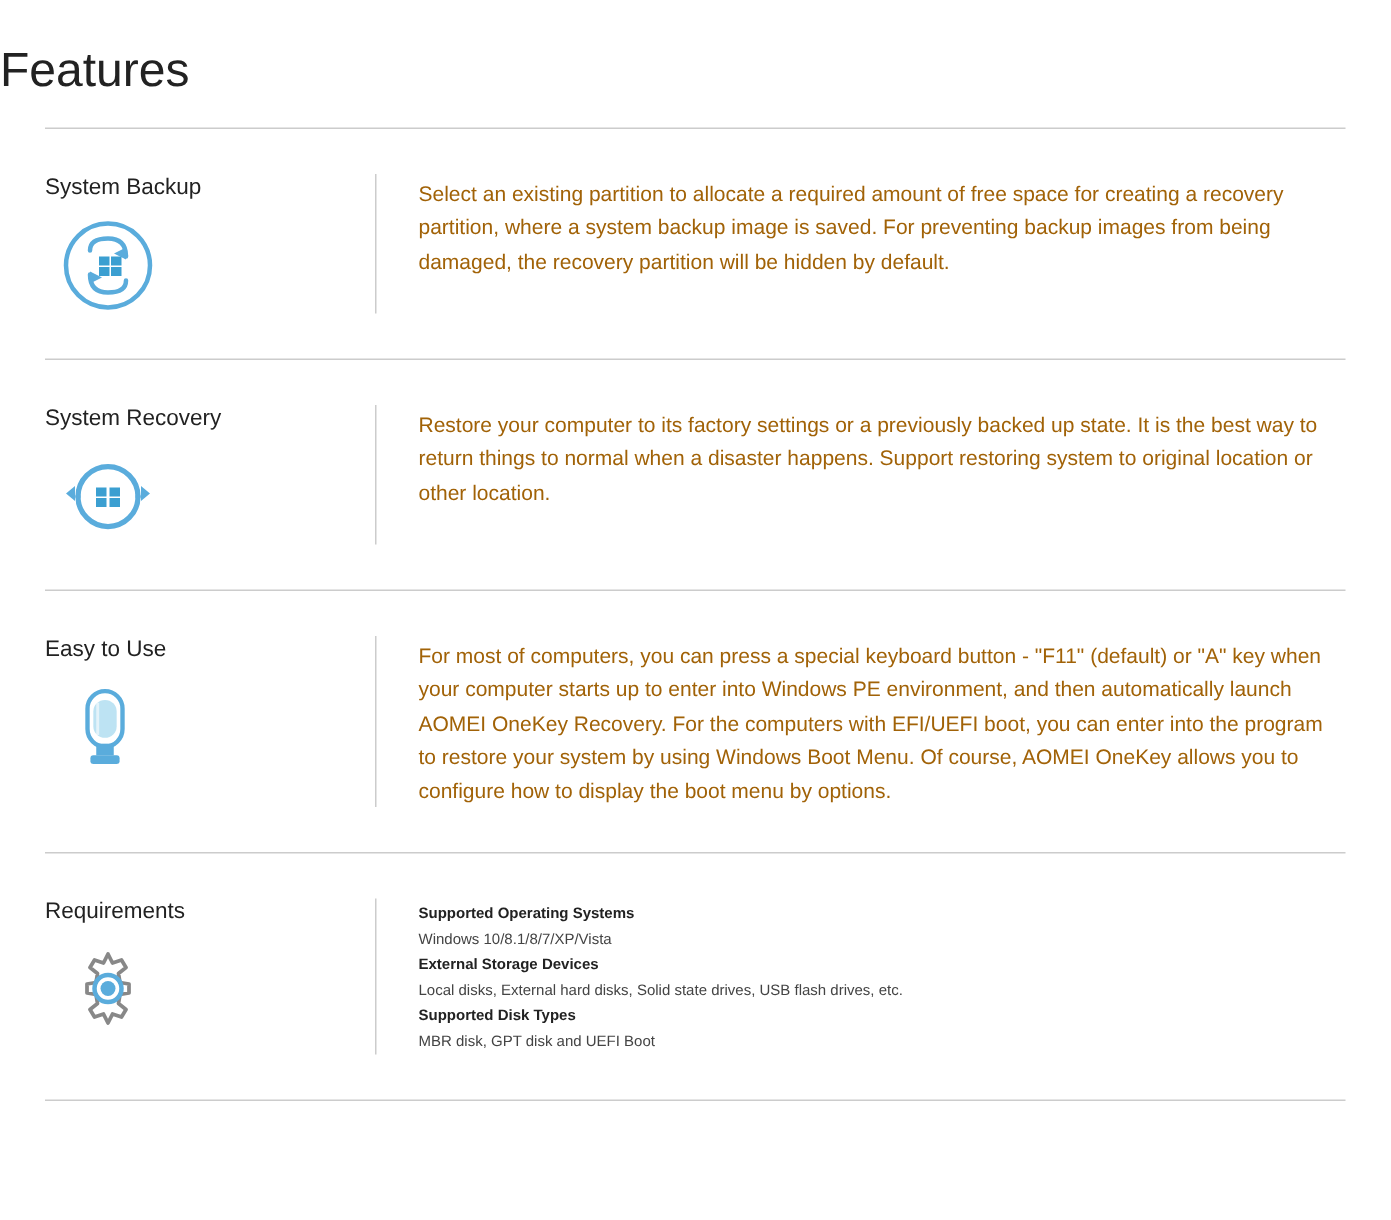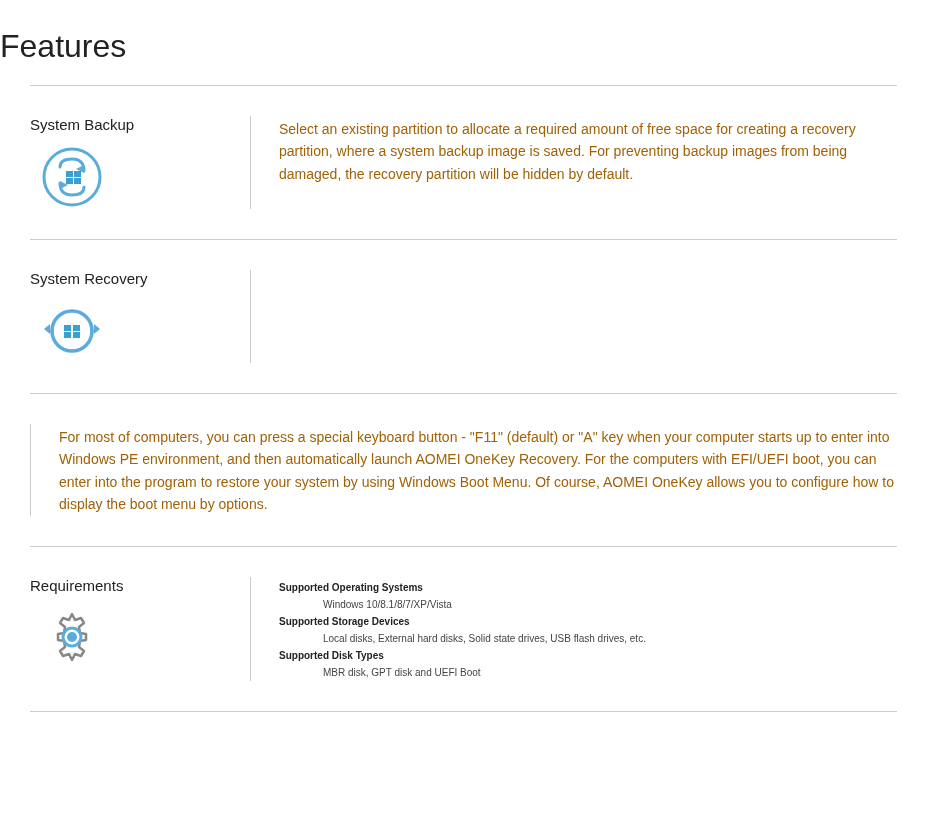--- a/index.html
+++ b/index.html
@@ -94,21 +94,20 @@
     .req-heading {
       font-weight: 700;
       color: #222;
       display: block;
     }
 
     .req-value {
       display: block;
       font-weight: 400;
       color: #444;
-      margin-left: 44px;
     }
 
     
     .icon-backup {
       width: 64px;
       height: 64px;
     }
     .icon-recovery {
       width: 64px;
       height: 64px;
@@ -169,23 +168,41 @@
           <polygon points="54,25 54,35 60,30" fill="#5aacdc"></polygon>
 
           <rect x="24" y="26" width="7" height="6" fill="#3b9fd1"></rect>
           <rect x="33" y="26" width="7" height="6" fill="#3b9fd1"></rect>
           <rect x="24" y="33" width="7" height="6" fill="#3b9fd1"></rect>
           <rect x="33" y="33" width="7" height="6" fill="#3b9fd1"></rect>
         </svg>
       </div>
     </div>
     <div class="feature-divider"></div>
-  </div>
-
-  <div class="feature-row">
+    <div class="feature-description">
+      <p>Restore your computer to its factory settings or a previously backed up state. It is the best way to return things to normal when a disaster happens. Support restoring system to original location or other location.</p>
+    </div>
+  </div>
+
+  <div class="feature-row">
+    <div class="feature-left">
+      <span class="feature-title">Easy to Use</span>
+      <div class="feature-icon-area">
+        <svg class="icon-easy" viewBox="0 0 60 72" xmlns="http://www.w3.org/2000/svg">
+
+          <rect x="18" y="8" width="24" height="38" rx="12" ry="12" fill="none" stroke="#5aacdc" stroke-width="3"></rect>
+          <rect x="22" y="14" width="16" height="26" rx="8" ry="8" fill="#7cc8e8" opacity="0.5"></rect>
+
+          <rect x="24" y="44" width="12" height="8" fill="#5aacdc"></rect>
+          <rect x="20" y="52" width="20" height="6" rx="2" fill="#5aacdc"></rect>
+
+          <line x1="25" y1="16" x2="25" y2="38" stroke="white" stroke-width="2" opacity="0.6"></line>
+        </svg>
+      </div>
+    </div>
     <div class="feature-divider"></div>
     <div class="feature-description">
       <p>For most of computers, you can press a special keyboard button - "F11" (default) or "A" key when your computer starts up to enter into Windows PE environment, and then automatically launch AOMEI OneKey Recovery. For the computers with EFI/UEFI boot, you can enter into the program to restore your system by using Windows Boot Menu. Of course, AOMEI OneKey allows you to configure how to display the boot menu by options.</p>
     </div>
   </div>
 
   <div class="feature-row">
     <div class="feature-left">
       <span class="feature-title">Requirements</span>
       <div class="feature-icon-area">
@@ -204,20 +221,20 @@
 
           <circle cx="32" cy="31" r="9" fill="none" stroke="#5aacdc" stroke-width="3"></circle>
           <circle cx="32" cy="31" r="5" fill="#5aacdc"></circle>
         </svg>
       </div>
     </div>
     <div class="feature-divider"></div>
     <div class="feature-description req-list">
       <span class="req-heading">Supported Operating Systems</span>
       <span class="req-value">Windows 10/8.1/8/7/XP/Vista</span>
-      <span class="req-heading">Supported Storage Devices</span>
+      <span class="req-heading">External Storage Devices</span>
       <span class="req-value">Local disks, External hard disks, Solid state drives, USB flash drives, etc.</span>
       <span class="req-heading">Supported Disk Types</span>
       <span class="req-value">MBR disk, GPT disk and UEFI Boot</span>
     </div>
   </div>
 
 </div>
 
 </body></html>

